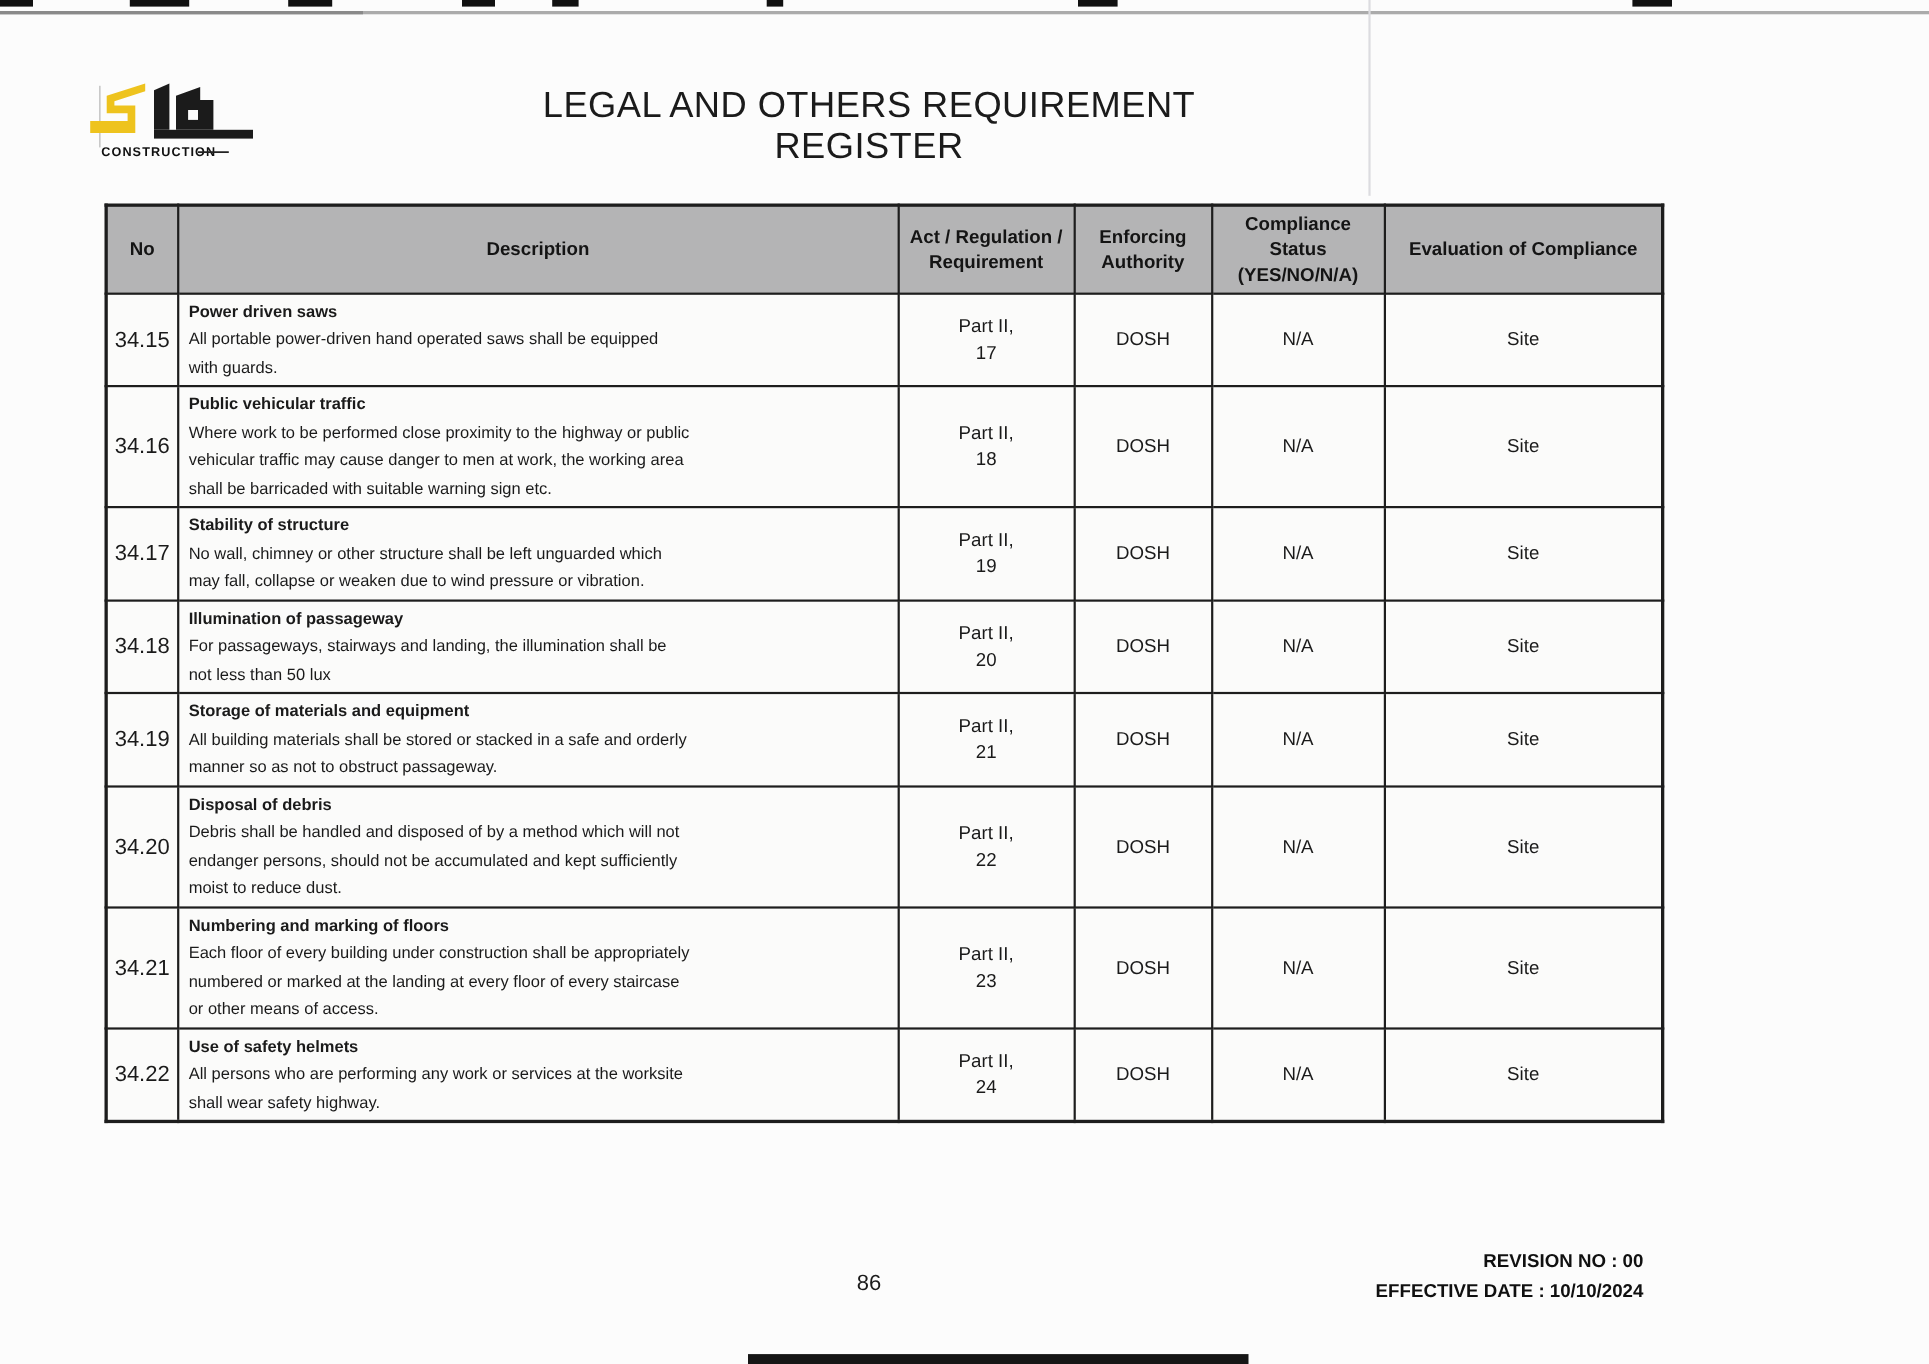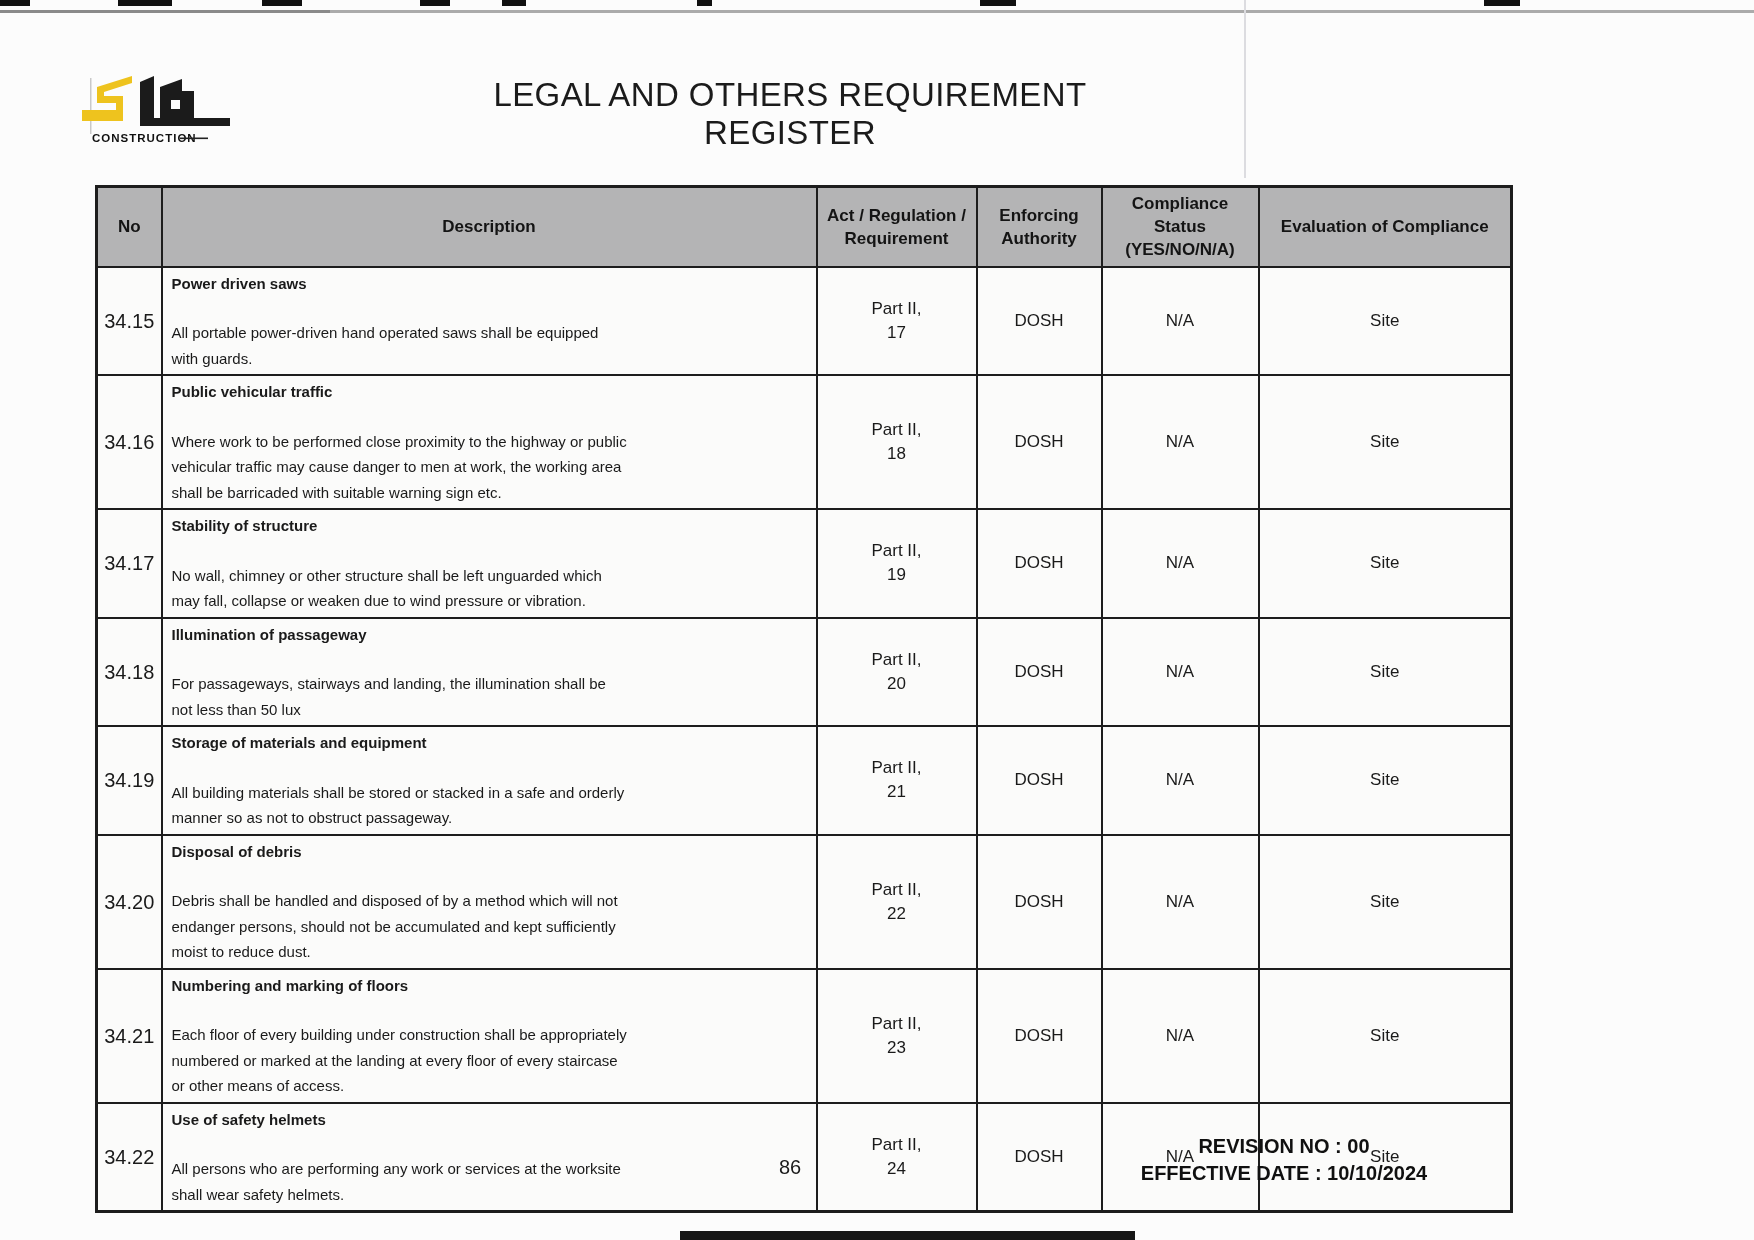--- a/index.html
+++ b/index.html
@@ -31,27 +31,27 @@
   }
   table.reg th, table.reg td { border:2px solid #1d1d1d; background:#fbfbfa; }
   table.reg thead th {
     background:#b4b4b5; font-weight:bold; text-align:center; vertical-align:middle;
     white-space:pre-line; line-height:23px; font-size:17px; color:#141414;
   }
   td.c { text-align:center; vertical-align:middle; white-space:pre-line; line-height:24px; }
   td.no-cell { font-size:20px; }
   td.desc { vertical-align:middle; padding:3px 4px 3px 9px; line-height:25.5px; font-size:15px; }
   .desc-title { font-weight:bold; }
-  .desc-body { white-space:pre-line;margin-top:24px; }
+  .desc-body { white-space:pre-line; }
 
   
   .page-number { position:absolute; left:760px; top:1156px; width:60px; text-align:center; font-size:20px; color:#1b1b1b; }
   .rev-block {
     position:absolute; right:260px; top:1133px; width:420px;
-    text-align:center; font-weight:bold; font-size:20px; line-height:27px; color:#101010;
+    text-align:right; font-weight:bold; font-size:17px; line-height:27px; color:#101010;
   }
 </style>
 </head>
 <body>
 
 <div class="page">
 
   <div class="top-line"></div>
   <div class="top-line-dark"></div>
   <div class="top-tick" style="left:0;width:30px"></div>
@@ -193,21 +193,21 @@
 23</td>
         <td class="c">DOSH</td>
         <td class="c">N/A</td>
         <td class="c">Site</td>
       </tr>
       <tr style="height:77px">
         <td class="c no-cell">34.22</td>
         <td class="desc">
           <div class="desc-title">Use of safety helmets</div>
           <div class="desc-body">All persons who are performing any work or services at the worksite
-shall wear safety helmets.</div>
+shall wear safety highway.</div>
         </td>
         <td class="c">Part II,
 24</td>
         <td class="c">DOSH</td>
         <td class="c">N/A</td>
         <td class="c">Site</td>
       </tr>
     </tbody>
   </table>
 

